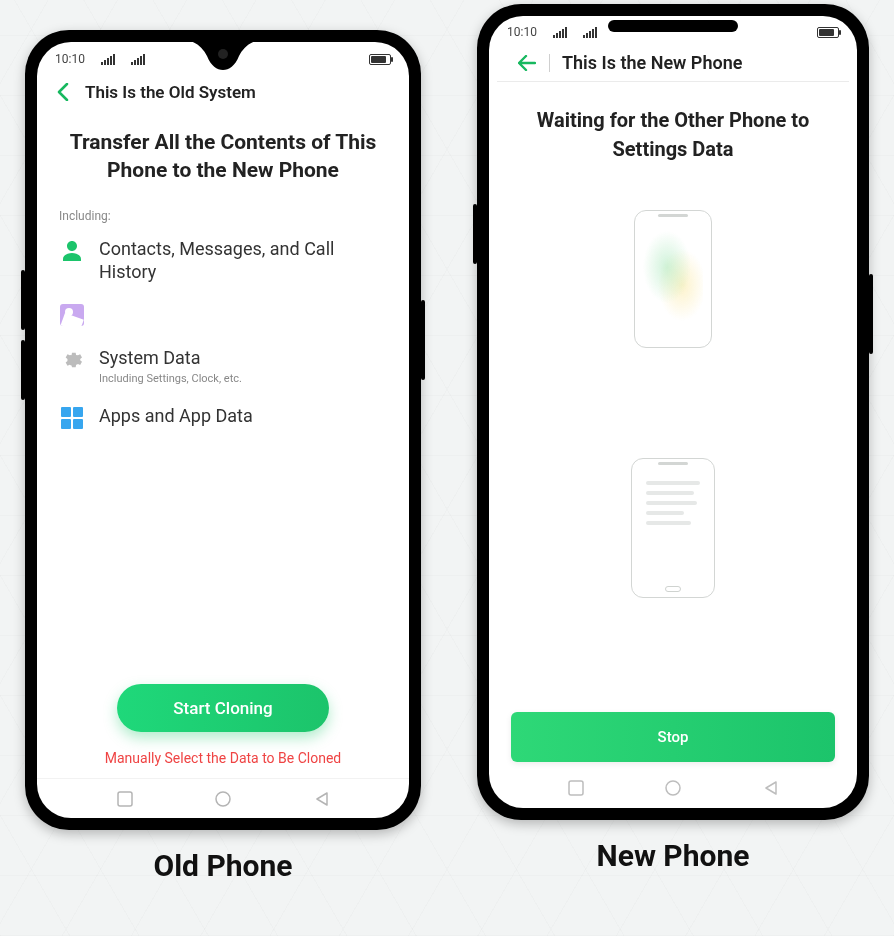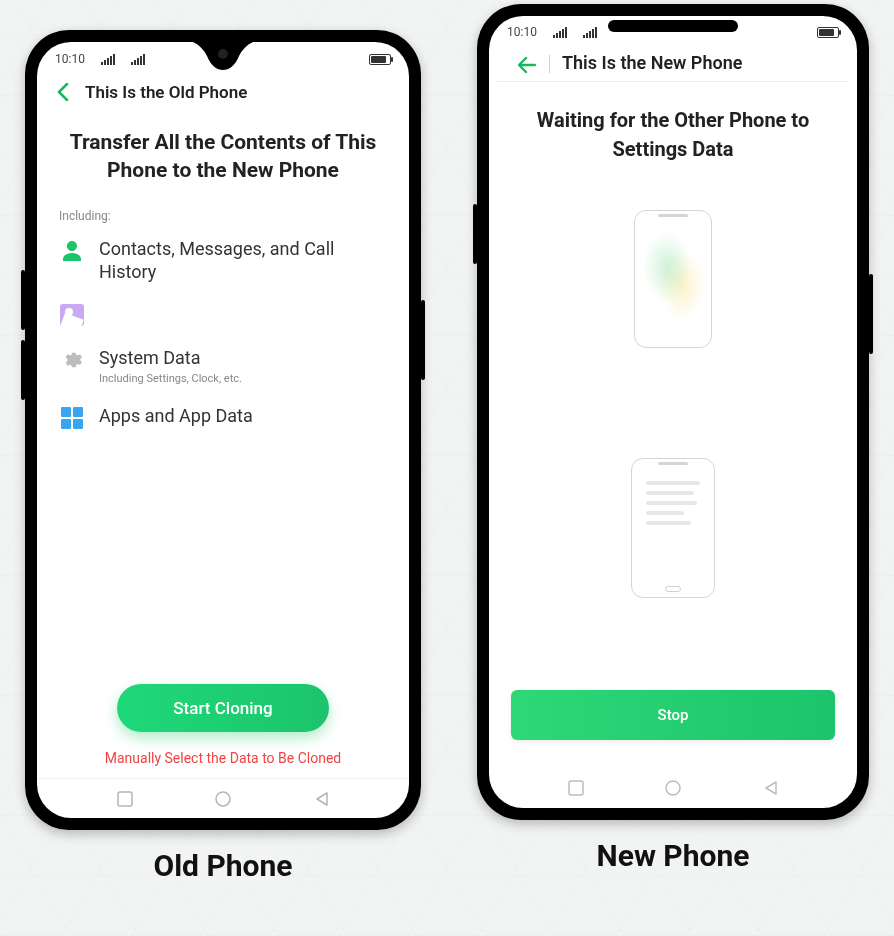--- a/index.html
+++ b/index.html
@@ -61,21 +61,21 @@
   .sig span:nth-child(2){height:5px}
   .sig span:nth-child(3){height:7px}
   .sig span:nth-child(4){height:9px}
   .sig span:nth-child(5){height:11px}
   .batt { width:22px; height:11px; border:1px solid #333; border-radius:2px; position:relative; }
   .batt::after { content:""; position:absolute; right:-3px; top:2px; width:2px; height:5px; background:#333; border-radius:1px; }
   .batt .fill { position:absolute; left:1px; top:1px; bottom:1px; width:15px; background:#333; border-radius:1px; }
 
   
   .appbar { display:flex; align-items:center; gap:12px; padding:6px 16px 10px; font-size:17px; font-weight:600; color:#222; }
-  .phone.new .appbar { font-size:18px; padding:6px 20px 8px; border-bottom:1px solid rgba(0,0,0,0.08); margin:0 8px;align-items:flex-end; }
+  .phone.new .appbar { font-size:18px; padding:6px 20px 8px; border-bottom:1px solid rgba(0,0,0,0.08); margin:0 8px; }
   .back-chev { color:#17b85f; font-size:22px; line-height:1; display:flex; align-items:center; justify-content:center; width:20px; }
   .back-arrow { color:#17b85f; font-size:22px; line-height:1; display:flex; align-items:center; justify-content:center; width:20px; font-weight:600;}
   .vbar { width:1px; height:18px; background:#cfcfcf; }
 
   
   .content { flex:1; padding:10px 22px 0; display:flex; flex-direction:column; }
   .title { font-size:21px; font-weight:700; text-align:center; color:#222; margin:6px 4px 24px; line-height:1.35; }
   .including-label { font-size:12px; color:#888; margin-bottom:14px; }
   .item { display:flex; gap:14px; margin-bottom:18px; align-items:flex-start; }
   .item .icon { width:26px; height:26px; flex:0 0 26px; display:flex; align-items:center; justify-content:center; margin-top:1px;}
@@ -110,21 +110,21 @@
   .lines span { height:4px; background:#e6e8e7; border-radius:2px;}
   .lines span:nth-child(1){width:100%}
   .lines span:nth-child(2){width:88%}
   .lines span:nth-child(3){width:94%}
   .lines span:nth-child(4){width:70%}
   .lines span:nth-child(5){width:84%}
   .stop-btn {
     width:100%; background: linear-gradient(90deg,#2ed877,#1cc46b);
     color:#fff; font-size:15px; font-weight:500;
     padding:16px 0; border-radius:6px; text-align:center;
-    margin-top:auto; margin-bottom:24px;
+    margin-top:auto; margin-bottom:2px;
     box-shadow: 0 2px 6px rgba(0,0,0,0.08);
   }
 
   
   .ic-contacts svg { fill:#1cc46b; }
   .ic-media { width:24px; height:22px; background:#c9a9f0; border-radius:3px; position:relative; overflow:hidden;}
   .ic-media::before { content:""; position:absolute; width:8px; height:8px; background:#fff; border-radius:50%; top:4px; left:5px;}
   .ic-media::after { content:""; position:absolute; bottom:-4px; left:2px; width:20px; height:14px; background:#fff; transform:rotate(20deg);}
   .ic-gear svg { fill:#bcbcbc; }
   .ic-apps { width:22px; height:22px; display:grid; grid-template-columns:1fr 1fr; grid-template-rows:1fr 1fr; gap:2px;}
@@ -172,21 +172,21 @@
               </span>
           </div>
         </div>
 
         <div class="appbar">
           <span class="back-chev">
             <svg width="12" height="18" viewBox="0 0 12 18">
                 <path d="M10 1 L2 9 L10 17" stroke="#17b85f" stroke-width="2.5" fill="none" stroke-linecap="round" stroke-linejoin="round"></path>
               </svg>
           </span>
-          <span>This Is the Old Phone</span>
+          <span>This Is the Old System</span>
         </div>
 
         <div class="content">
           <div class="title">Transfer All the Contents of This Phone to the New Phone</div>
           <div class="including-label">Including:</div>
 
           <div class="item">
             <div class="icon ic-contacts">
               <svg width="24" height="24" viewBox="0 0 24 24">
                   <path d="M12 12c2.8 0 5-2.2 5-5s-2.2-5-5-5-5 2.2-5 5 2.2 5 5 5zm0 2c-4 0-9 2-9 6v2h18v-2c0-4-5-6-9-6z"></path>

